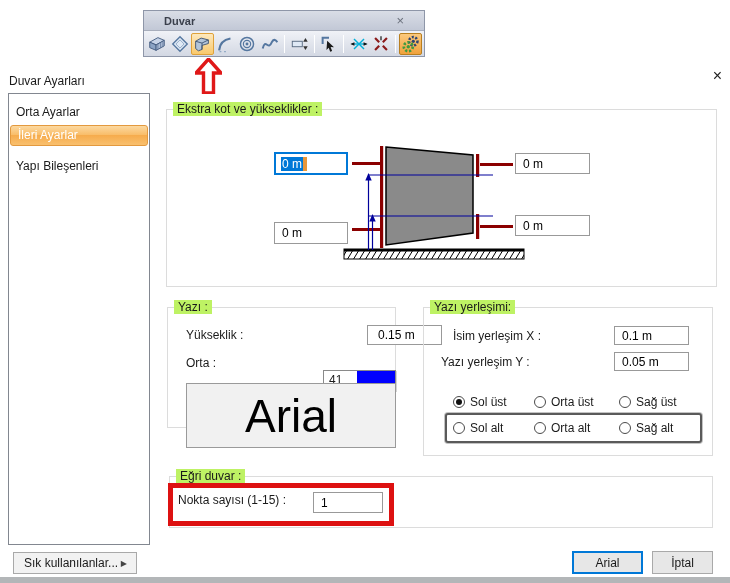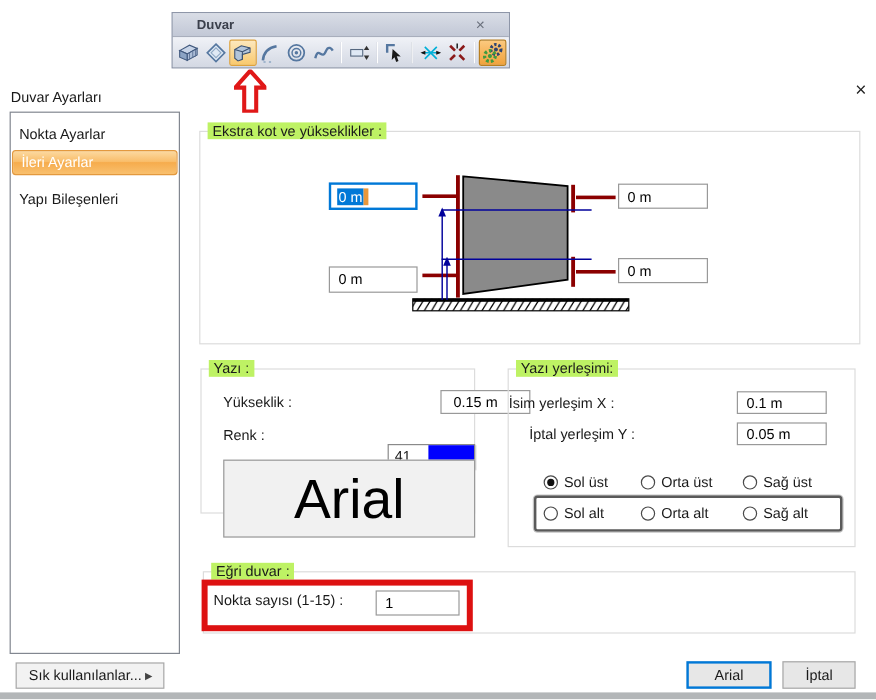--- a/index.html
+++ b/index.html
@@ -178,21 +178,21 @@
 
   <svg id="arrow-ann" viewBox="0 0 27 36">
     <polygon points="13.5,1 26,15 18.5,15 18.5,35 8.5,35 8.5,15 1,15" fill="#ffffff" stroke="#e01818" stroke-width="3.4" stroke-linejoin="miter"></polygon>
   </svg>
 
   <div id="dialog">
     <div id="dlg-title" class="lbl">Duvar Ayarları</div>
     <span id="dlg-close">×</span>
 
     <div id="sidebar">
-      <div class="sb-item">Nokta Ayarlar</div>
+      <div class="sb-item">Orta Ayarlar</div>
       <div class="sb-item selected">İleri Ayarlar</div>
       <div class="sb-item last">Yapı Bileşenleri</div>
     </div>
 
     <div class="grp" style="left:166px; top:47px; width:551px; height:178px;">
       <span class="grp-label">Ekstra kot ve yükseklikler :</span>
       <svg width="549" height="176" viewBox="0 0 549 176" style="position:absolute;left:0;top:0;">
         <defs>
           <pattern id="hatch" patternUnits="userSpaceOnUse" width="6" height="10">
             <line x1="0" y1="10" x2="6" y2="0" stroke="#000" stroke-width="1"></line>
@@ -230,33 +230,33 @@
       </div>
       <input class="inp" style="left: 348px; top: 43px; width: 75px; height: 21px;" value="0 m">
       <input class="inp" style="left: 107px; top: 112px; width: 74px; height: 22px;" value="0 m">
       <input class="inp" style="left: 348px; top: 105px; width: 75px; height: 21px;" value="0 m">
     </div>
 
     <div class="grp" style="left:167px; top:245px; width:229px; height:121px;">
       <span class="grp-label">Yazı :</span>
       <span class="lbl" style="left:18px; top:20px;">Yükseklik :</span>
       <input class="inp" style="left: 154px; top: 17px; width: 75px; height: 20px; padding-left: 10px; margin-left: 45px;" value="0.15 m">
-      <span class="lbl" style="left:18px; top:48px;">Renk :</span>
+      <span class="lbl" style="left:18px; top:48px;">Orta :</span>
       <div id="color-ctl">
         <div id="color-num">41</div>
         <div id="color-swatch" style="background:#0000ff;"></div>
       </div>
       <div id="font-btn">Arial</div>
     </div>
 
     <div class="grp" style="left:423px; top:245px; width:290px; height:149px;">
       <span class="grp-label">Yazı yerleşimi:</span>
-      <span class="lbl" style="left:0; top:21px;">İsim yerleşim X :</span>
+      <span class="lbl" style="left:29px; top:21px;">İsim yerleşim X :</span>
       <input class="inp" style="left: 190px; top: 18px; width: 75px; height: 19px;" value="0.1 m">
-      <span class="lbl" style="left:17px; top:47px;">İptal yerleşim Y :</span>
+      <span class="lbl" style="left:17px; top:47px;">Yazı yerleşim Y :</span>
       <input class="inp" style="left: 190px; top: 44px; width: 75px; height: 19px;" value="0.05 m">
 
       <label class="radio checked" style="left:29px; top:87px;">
         <span class="rb"></span>
         <span>Sol üst</span>
       </label>
       <label class="radio" style="left:110px; top:87px;">
         <span class="rb"></span>
         <span>Orta üst</span>
       </label>

